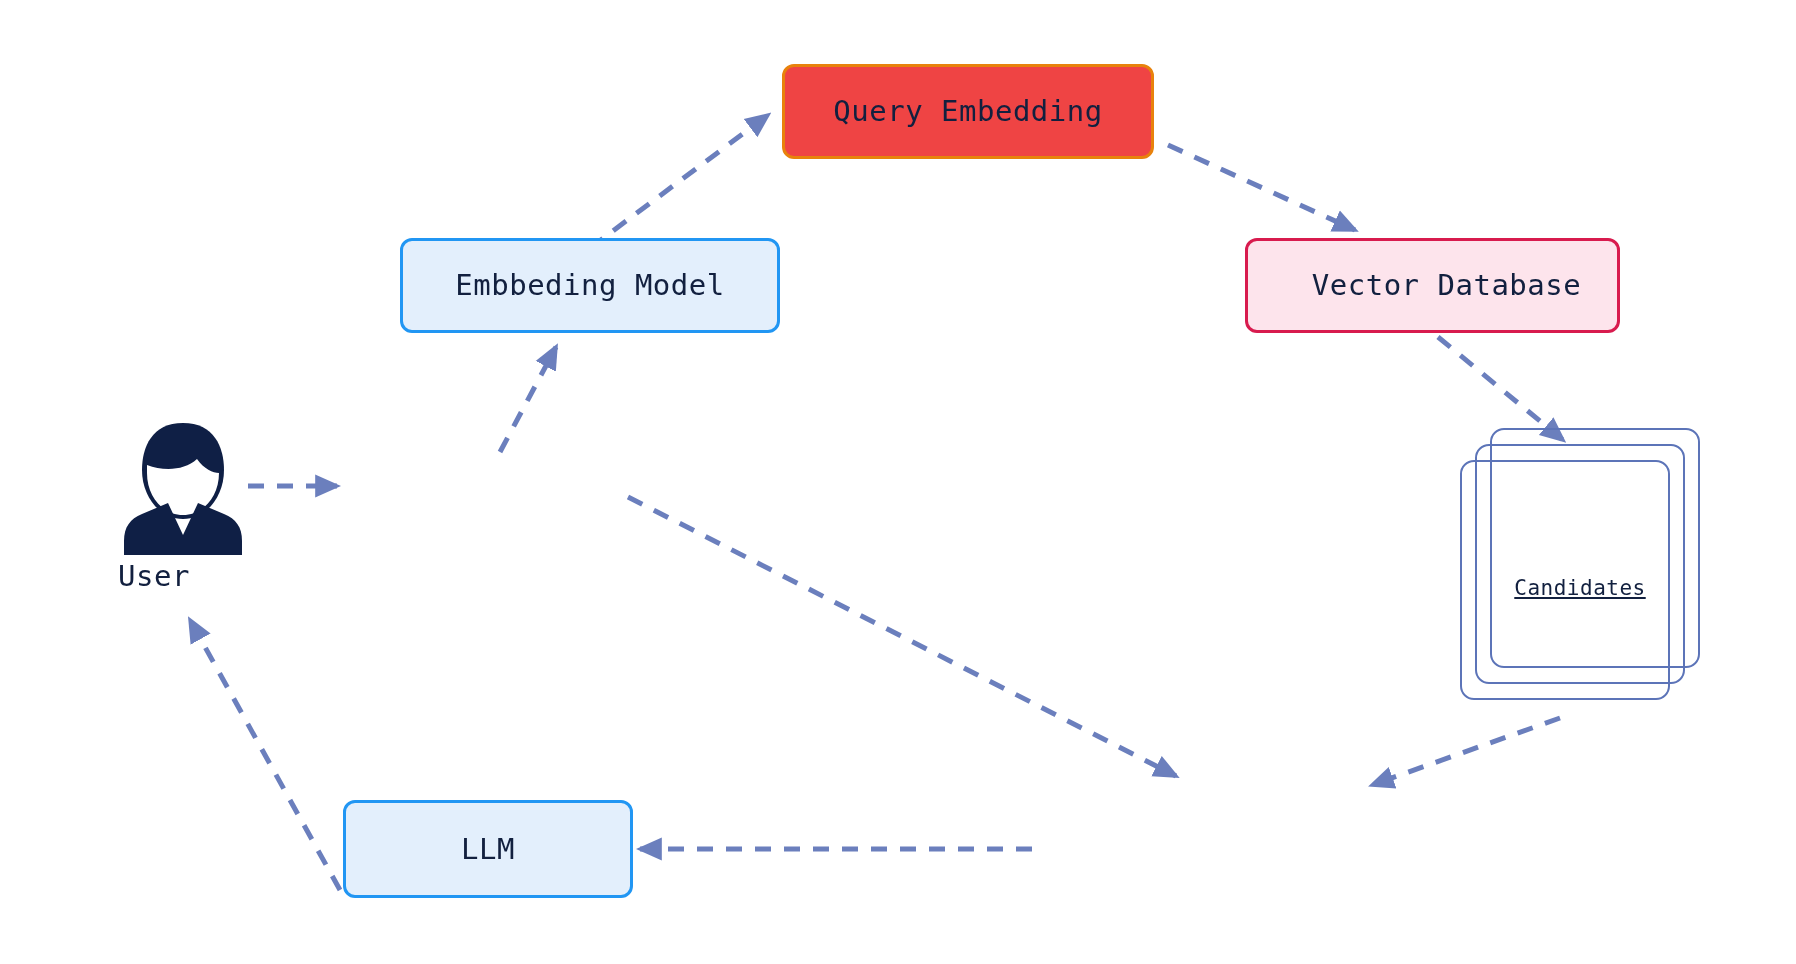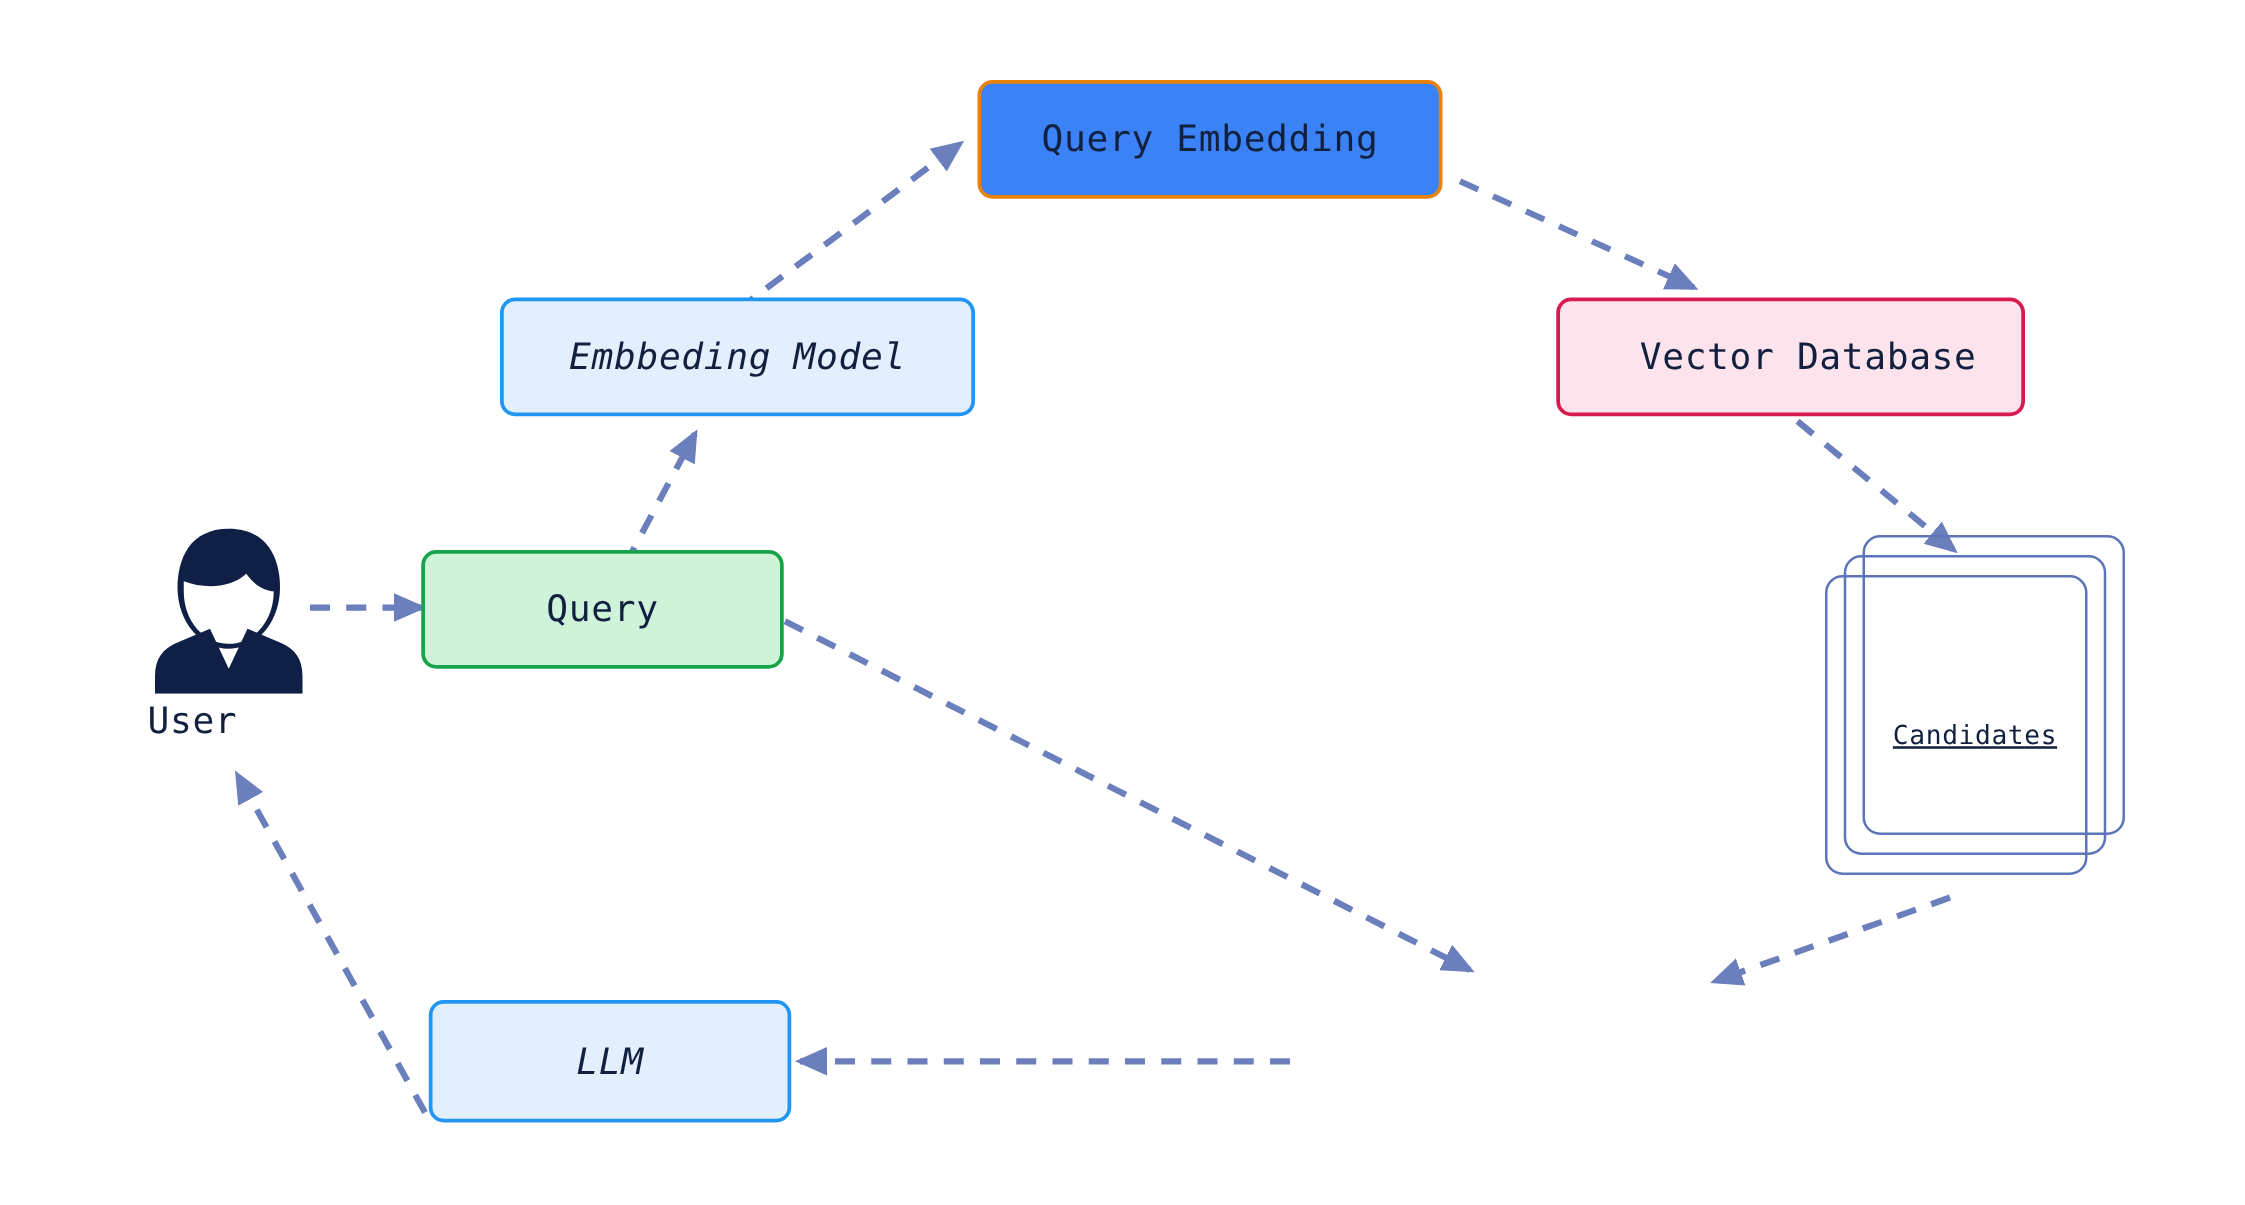--- a/index.html
+++ b/index.html
@@ -36,22 +36,22 @@
     text-align: center;
     border-radius: 12px;
     border-width: 3px;
     border-style: solid;
     color: #12203f;
     font-size: 29px;
     line-height: 1.25;
     letter-spacing: 0.5px;
     white-space: pre-line;
   }
-  .node-blue   { background: #e3effc; border-color: #2196f3; font-style: italic; }
-  .node-orange { background: #3b82f6; border-color: #e8820c; text-align: center; }
+  .node-blue   { background: #e3effc; border-color: #2196f3; }
+  .node-orange { background: #ef4444; border-color: #e8820c; text-align: center; }
   .node-pink   { background: #fde4ec; border-color: #d81b4e; padding-left: 28px; }
   .node-green  { background: #cef3d9; border-color: #16a34a; }
 
   
   #candidates-stack {
     position: absolute;
     left: 1460px;
     top: 428px;
     width: 240px;
     height: 272px;
@@ -139,23 +139,20 @@
       <path d="M65 8 C 34 8 24 32 24 55 C 24 82 42 104 65 104 C 88 104 106 82 106 55 C 106 32 96 8 65 8 Z" fill="#0f1f45"></path>
 
       <path d="M29 50 C 45 56 66 56 79 44 C 86 54 95 58 101 58 C 101 82 85 100 65 100 C 45 100 29 82 29 58 Z" fill="#ffffff"></path>
 
       <path d="M65 140 L 6 140 L 6 126 C 6 112 12 104 24 99 L 50 88 L 65 120 L 80 88 L 106 99
                C 118 104 124 112 124 126 L 124 140 Z" fill="#0f1f45"></path>
     </svg>
     <div id="user-label">User</div>
   </div>
 
-  <div class="node node-green" style="left:337px; top:440px; width:290px; height:95px;">
-    <span>Query</span>
-  </div>
 
   <div class="node node-blue" style="left:400px; top:238px; width:380px; height:95px;">
     <span>Embbeding Model</span>
   </div>
 
   <div class="node node-orange" style="left:782px; top:64px; width:372px; height:95px;">
     <span>Query Embedding</span>
   </div>
 
   <div class="node node-pink" style="left:1245px; top:238px; width:375px; height:95px;">

